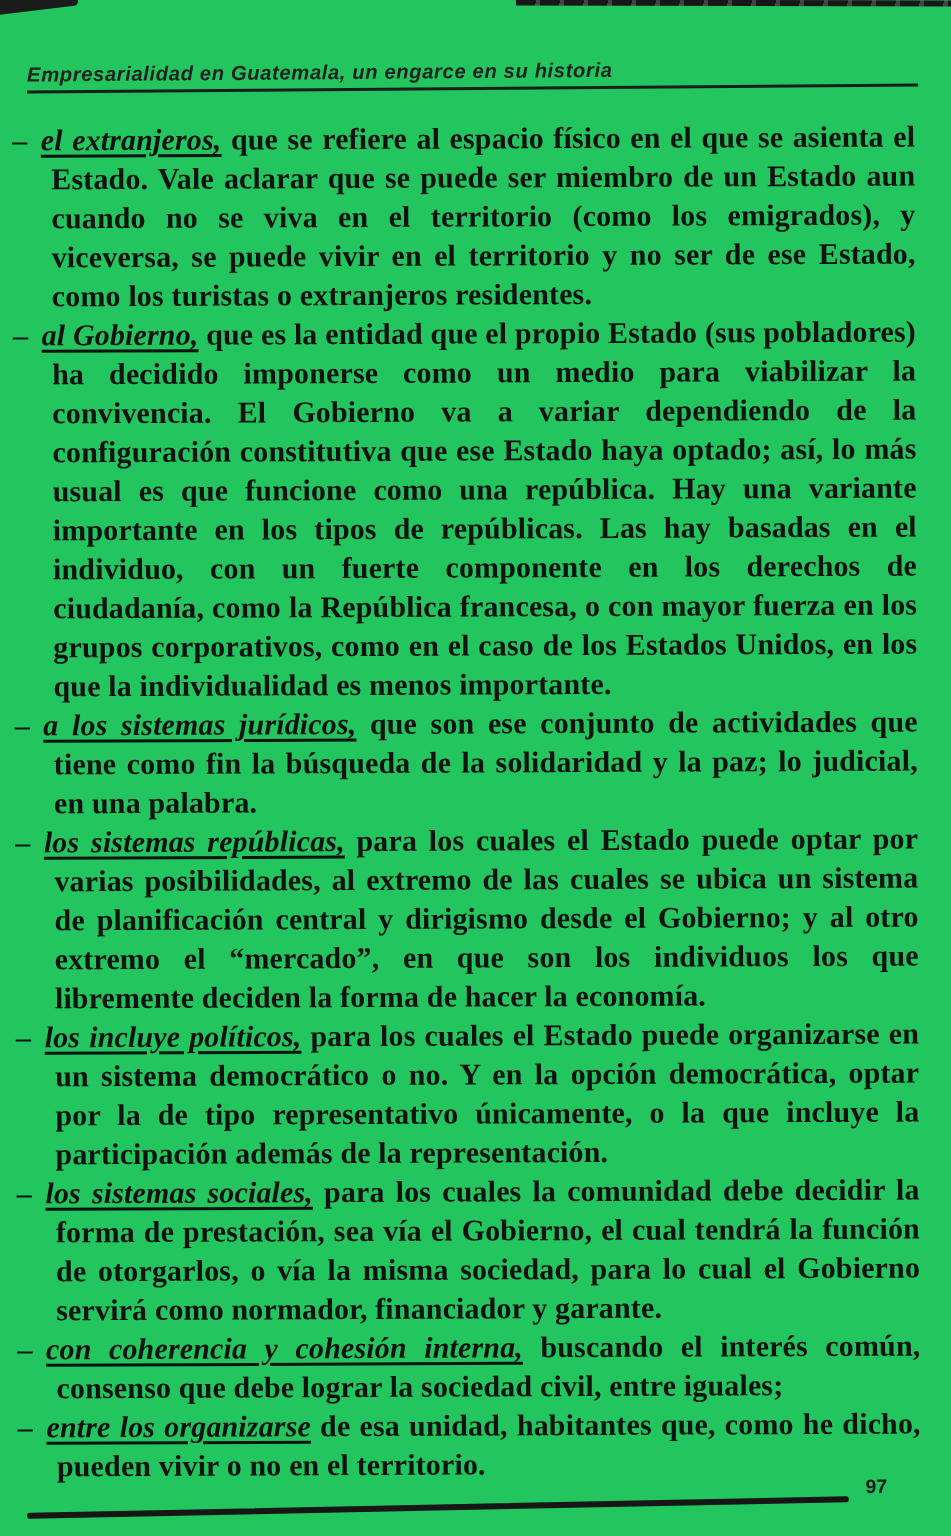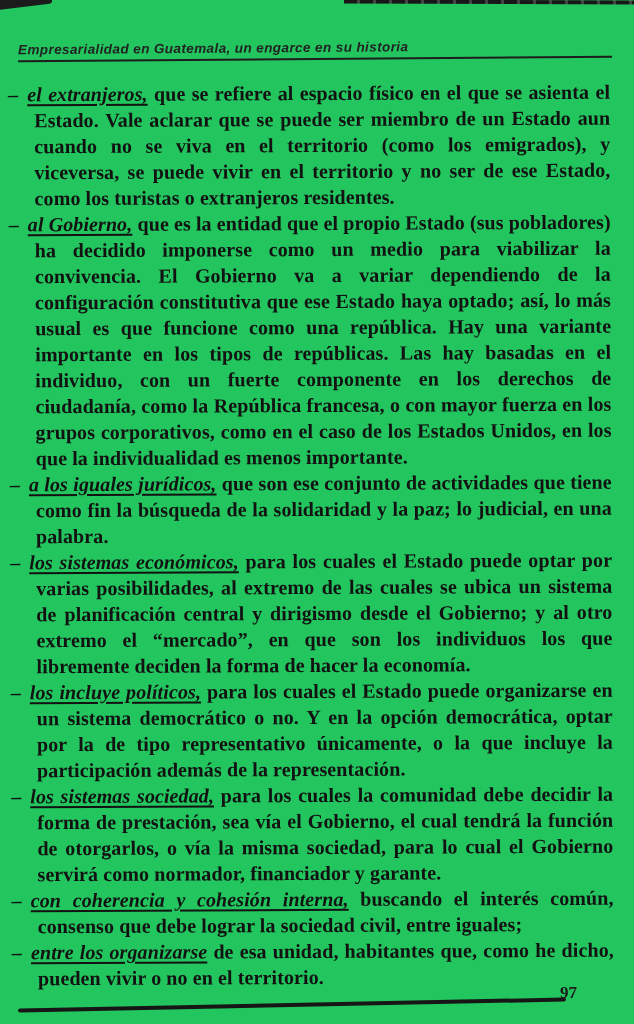--- a/index.html
+++ b/index.html
@@ -86,24 +86,24 @@
     left: 18px;
     width: 548px;
     height: 3.5px;
     background: #161616;
     border-radius: 2px;
     transform: rotate(-1.15deg);
   }
   .page-number {
     position: absolute;
     top: 983px;
-    left: 560px;
-    font-family: Liberation Serif, serif;
+    left: 577px;
+    font-family: Liberation Sans, sans-serif;
     font-weight: bold;
-    font-size: 17px;
+    font-size: 13px;
     color: #1a1a1a;
   }
 </style>
 </head>
 <body>
 
 <div class="page">
 
   <div class="smudge-tl"></div>
   <div class="band-tr"></div>
@@ -111,27 +111,27 @@
   <div class="header">
     <span>Empresarialidad en Guatemala, un engarce en su historia</span>
   </div>
 
   <div class="content">
 
     <div class="item"><span class="dash">–</span><span class="term">el extranjeros,</span><span> que se refiere al espacio físico en el que se asienta el Estado. Vale aclarar que se puede ser miembro de un Estado aun cuando no se viva en el territorio (como los emigrados), y viceversa, se puede vivir en el territorio y no ser de ese Estado, como los turistas o extranjeros residentes.</span></div>
 
     <div class="item"><span class="dash">–</span><span class="term">al Gobierno,</span><span> que es la entidad que el propio Estado (sus pobladores) ha decidido imponerse como un medio para viabilizar la convivencia. El Gobierno va a variar dependiendo de la configuración constitutiva que ese Estado haya optado; así, lo más usual es que funcione como una república. Hay una variante importante en los tipos de repúblicas. Las hay basadas en el individuo, con un fuerte componente en los derechos de ciudadanía, como la República francesa, o con mayor fuerza en los grupos corporativos, como en el caso de los Estados Unidos, en los que la individualidad es menos importante.</span></div>
 
-    <div class="item"><span class="dash">–</span><span class="term">a los iguales jurídicos,</span><span> que son ese conjunto de actividades que tiene como fin la búsqueda de la solidaridad y la paz; lo judicial, en una palabra.</span></div>
+    <div class="item"><span class="dash">–</span><span class="term">a los sistemas jurídicos,</span><span> que son ese conjunto de actividades que tiene como fin la búsqueda de la solidaridad y la paz; lo judicial, en una palabra.</span></div>
 
-    <div class="item"><span class="dash">–</span><span class="term">los sistemas económicos,</span><span> para los cuales el Estado puede optar por varias posibilidades, al extremo de las cuales se ubica un sistema de planificación central y dirigismo desde el Gobierno; y al otro extremo el “mercado”, en que son los individuos los que libremente deciden la forma de hacer la economía.</span></div>
+    <div class="item"><span class="dash">–</span><span class="term">los sistemas repúblicas,</span><span> para los cuales el Estado puede optar por varias posibilidades, al extremo de las cuales se ubica un sistema de planificación central y dirigismo desde el Gobierno; y al otro extremo el “mercado”, en que son los individuos los que libremente deciden la forma de hacer la economía.</span></div>
 
     <div class="item"><span class="dash">–</span><span class="term">los incluye políticos,</span><span> para los cuales el Estado puede organizarse en un sistema democrático o no. Y en la opción democrática, optar por la de tipo representativo únicamente, o la que incluye la participación además de la representación.</span></div>
 
-    <div class="item"><span class="dash">–</span><span class="term">los sistemas sociedad,</span><span> para los cuales la comunidad debe decidir la forma de prestación, sea vía el Gobierno, el cual tendrá la función de otorgarlos, o vía la misma sociedad, para lo cual el Gobierno servirá como normador, financiador y garante.</span></div>
+    <div class="item"><span class="dash">–</span><span class="term">los sistemas sociales,</span><span> para los cuales la comunidad debe decidir la forma de prestación, sea vía el Gobierno, el cual tendrá la función de otorgarlos, o vía la misma sociedad, para lo cual el Gobierno servirá como normador, financiador y garante.</span></div>
 
     <div class="item"><span class="dash">–</span><span class="term">con coherencia y cohesión interna,</span><span> buscando el interés común, consenso que debe lograr la sociedad civil, entre iguales;</span></div>
 
     <div class="item"><span class="dash">–</span><span class="term">entre los organizarse</span><span> de esa unidad, habitantes que, como he dicho, pueden vivir o no en el territorio.</span></div>
 
   </div>
 
   <div class="footer-rule"></div>
   <div class="page-number">97</div>
 

